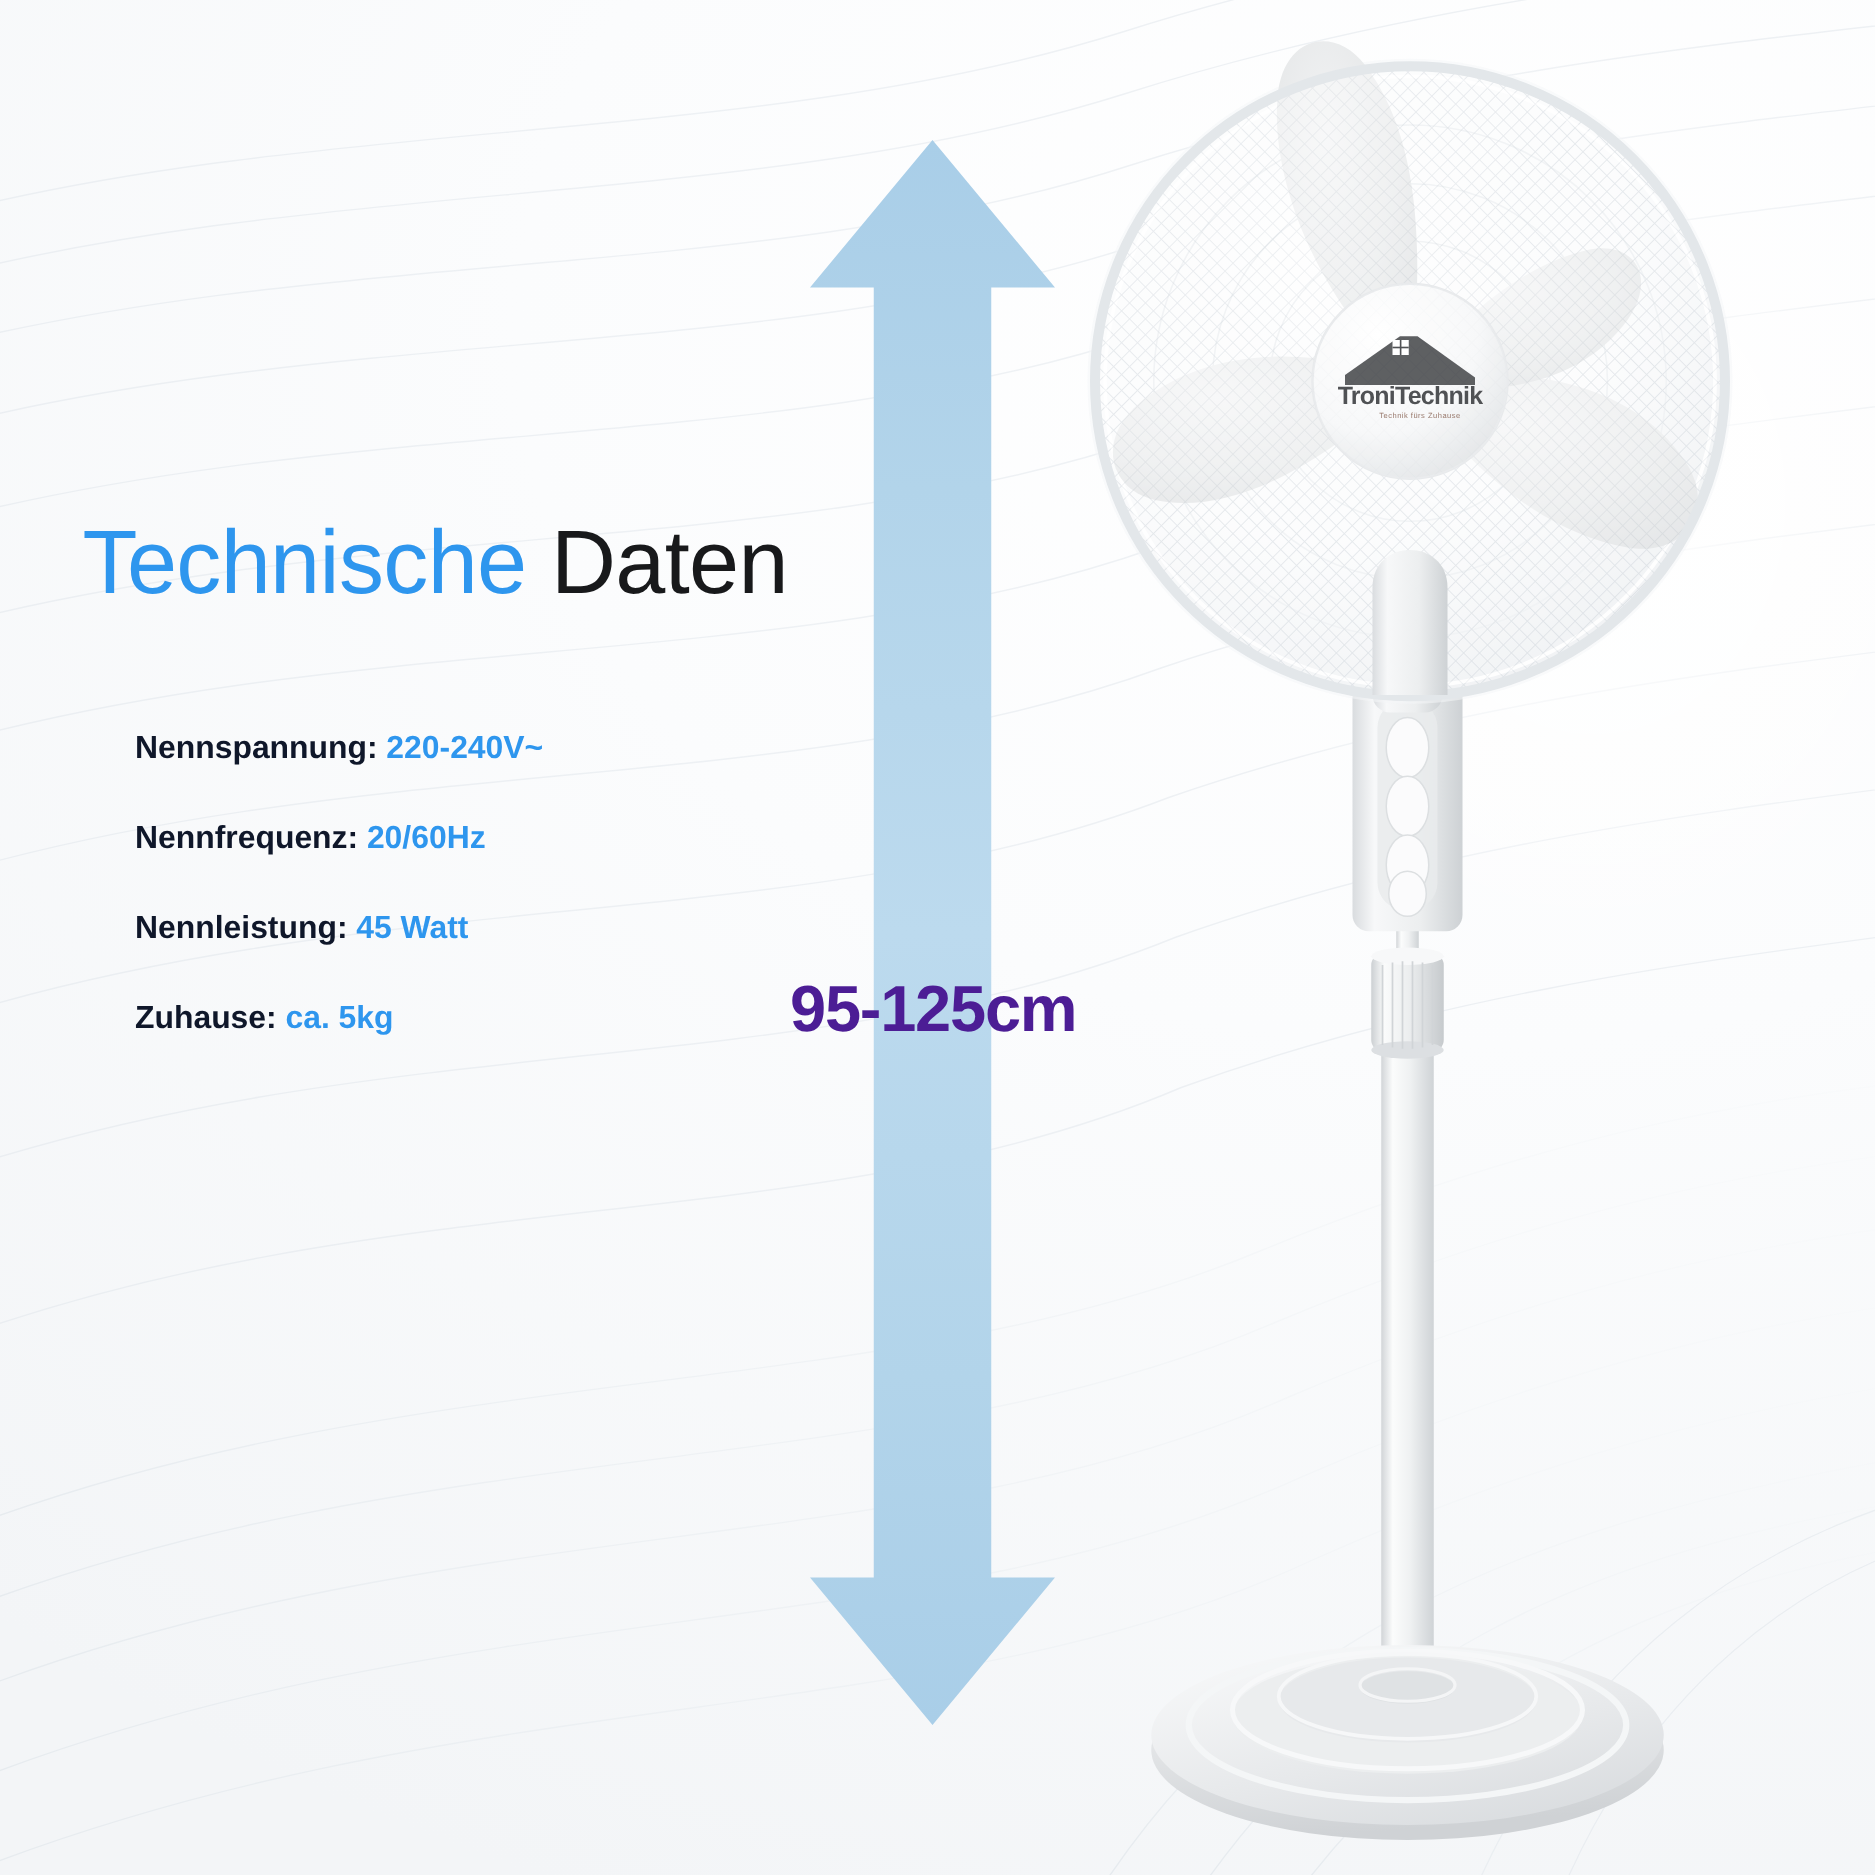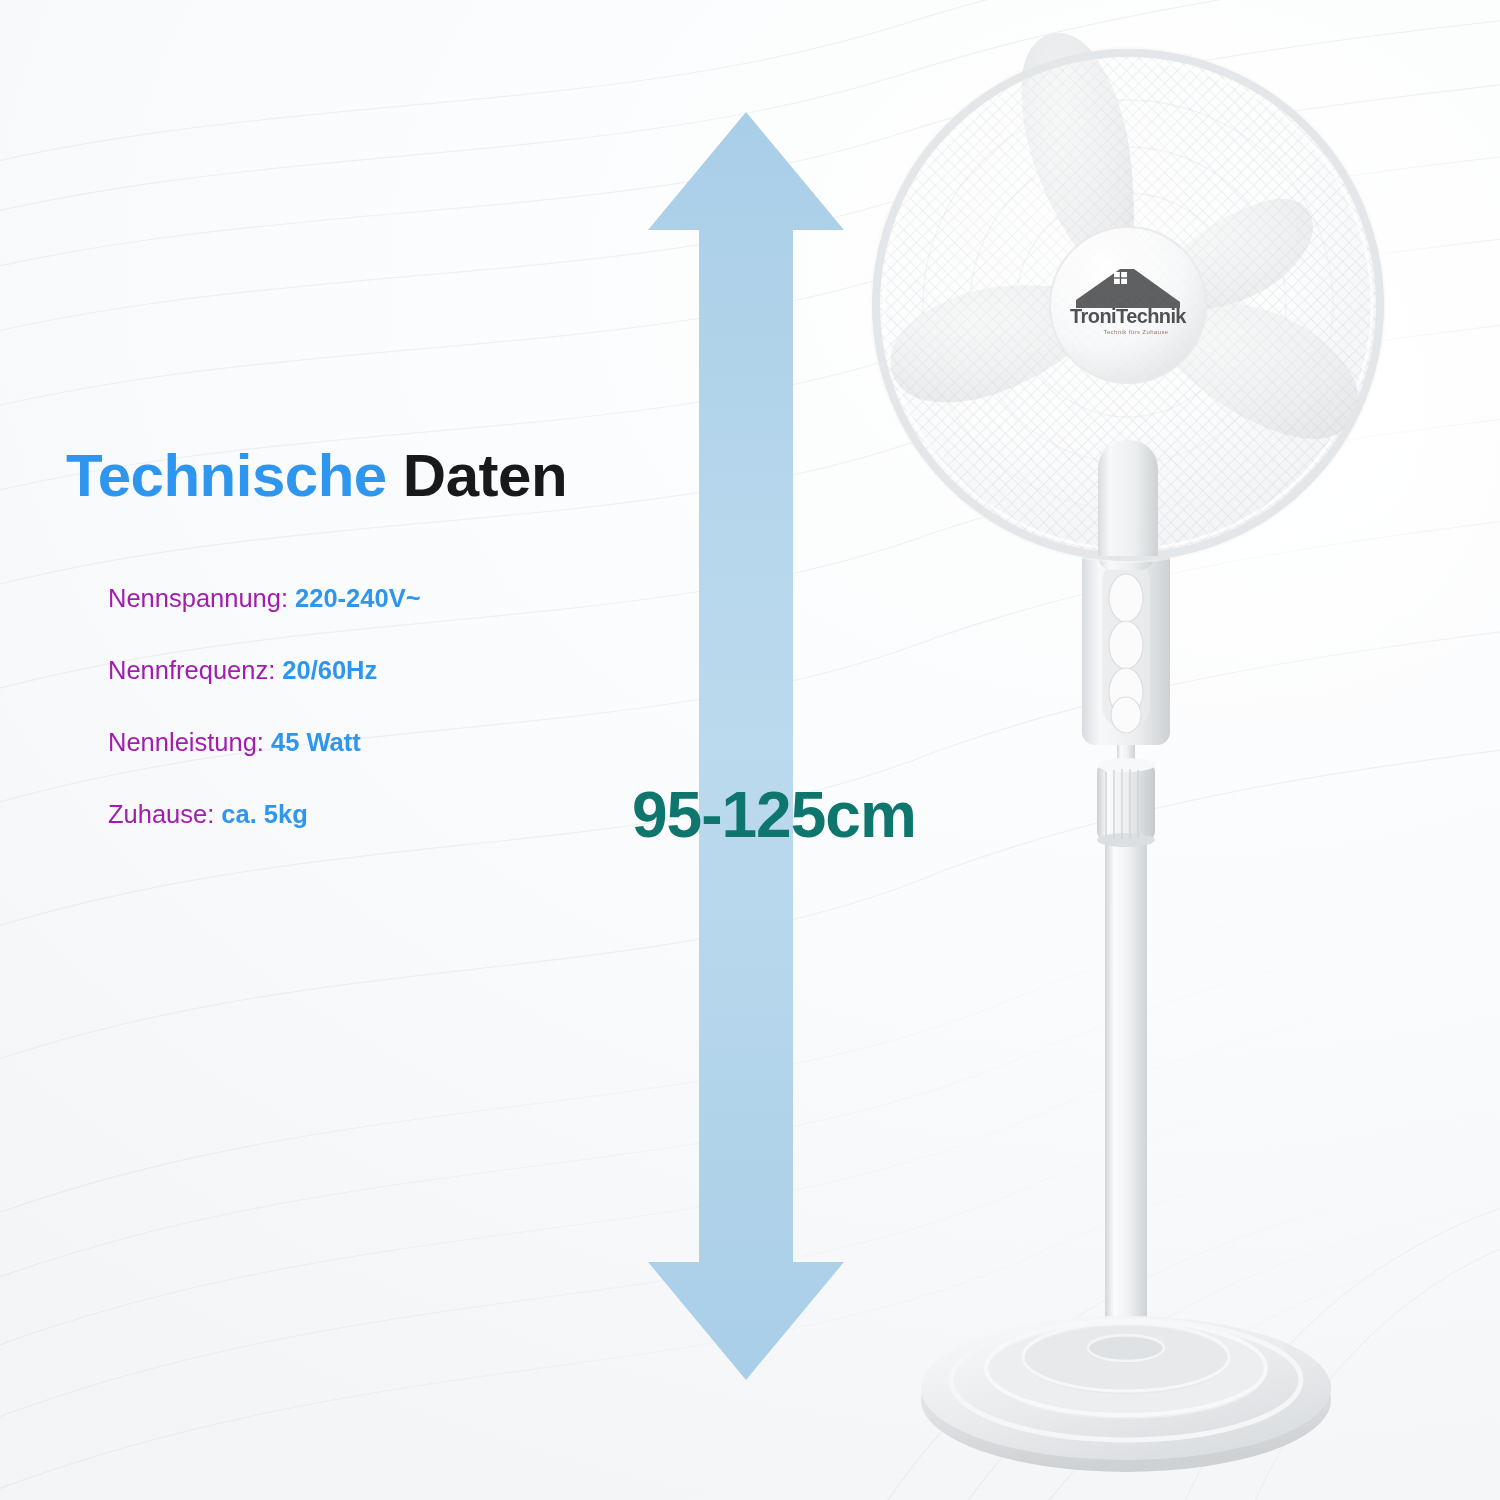--- a/index.html
+++ b/index.html
@@ -19,40 +19,40 @@
   }
   .bg-waves{position:absolute;inset:0;}
   .bg-glow{
     position:absolute;left:55%;top:-10%;width:900px;height:1100px;
     background:radial-gradient(closest-side, rgba(255,255,255,.95), rgba(255,255,255,0) 72%);
     pointer-events:none;
   }
 
   
   .headline{
-    position:absolute;left:66px;top:446px;
-    font-size:60px;font-weight:700;letter-spacing:-0.5px;line-height:1;
+    position:absolute;left:66px;top:414px;
+    font-size:72px;font-weight:400;letter-spacing:-0.5px;line-height:1;
     white-space:nowrap;
   }
   .headline .hl-blue{color:#2e96ee;}
   .headline .hl-dark{color:#18191b;}
 
   .specs{position:absolute;left:108px;top:563px;width:620px;}
   .spec-row{
     height:72px;display:flex;align-items:center;
     font-size:25.5px;line-height:1;white-space:nowrap;
   }
-  .spec-label{color:#a21caf;font-weight:400;}
+  .spec-label{color:#0f172a;font-weight:700;}
   .spec-value{color:#2e96ee;font-weight:700;margin-left:7px;text-align:right;}
 
   
   .arrow{position:absolute;left:640px;top:112px;width:212px;height:1268px;}
   .dim-label{
     position:absolute;left:632px;top:778px;
-    font-size:64px;font-weight:700;letter-spacing:-1px;color:#0f766e;
+    font-size:52px;font-weight:700;letter-spacing:-1px;color:#4c1d95;
     white-space:nowrap;
   }
 
   
   .fan{position:absolute;left:840px;top:0px;width:660px;height:1500px;}
 
   .shadow{
     position:absolute;left:855px;top:1372px;width:540px;height:86px;
     background:radial-gradient(closest-side, rgba(140,150,160,.26), rgba(140,150,160,0) 74%);
     filter:blur(4px);

